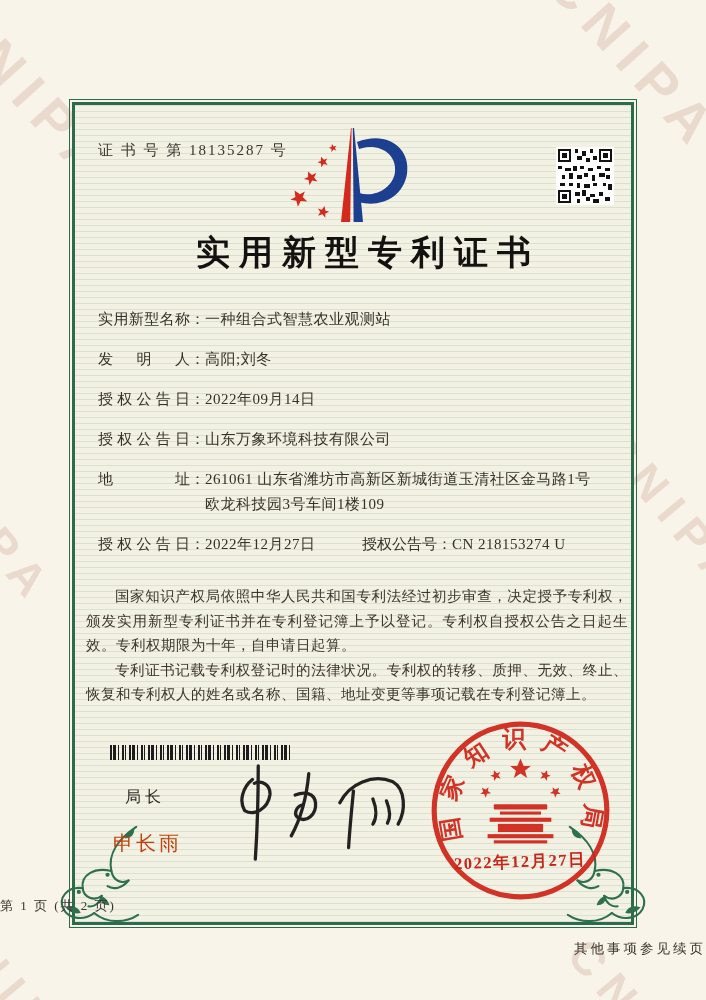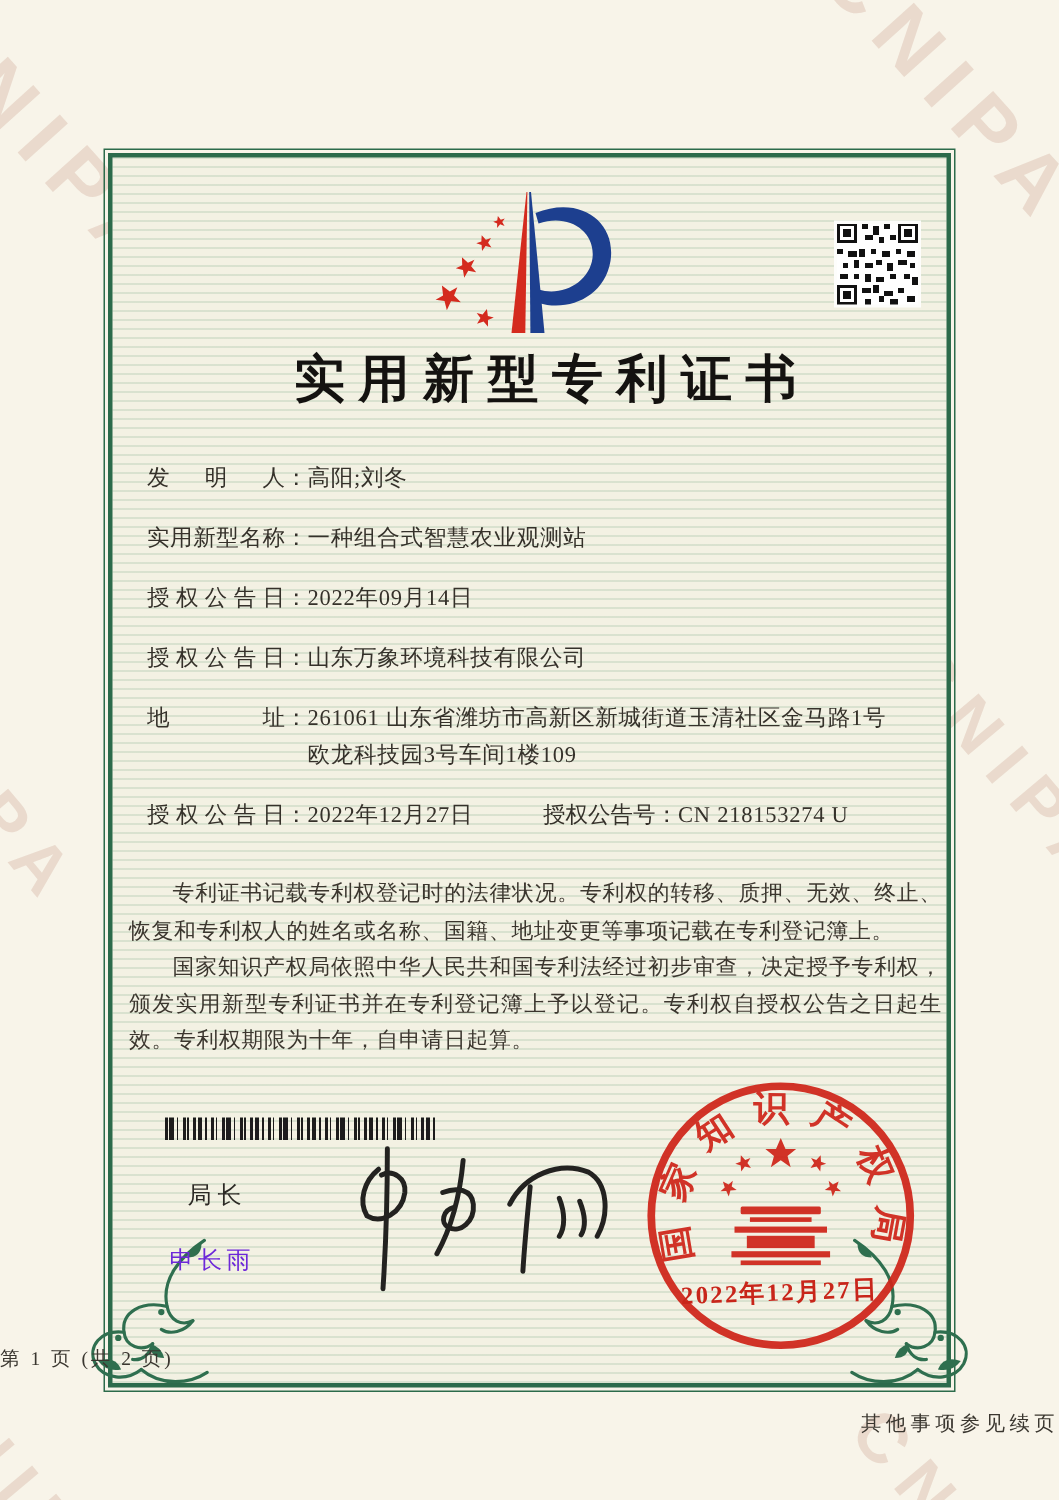--- a/index.html
+++ b/index.html
@@ -52,21 +52,21 @@
   .barcode{
     position:absolute;left:110px;top:745px;width:180px;height:15px;
     background:repeating-linear-gradient(90deg,
       #1c1c1c 0 2px,transparent 2px 3px,
       #1c1c1c 3px 6px,transparent 6px 8px,
       #1c1c1c 8px 9px,transparent 9px 12px,
       #1c1c1c 12px 14px,transparent 14px 15px,
       #1c1c1c 15px 16px,transparent 16px 19px);
   }
   .issuer{position:absolute;left:125px;top:787px;font-size:16px;letter-spacing:4px;color:#2c2925;}
-  .issuer-name{position:absolute;left:113px;top:830px;font-size:16px;letter-spacing:3px;color:#6d28d9;text-align:right;}
+  .issuer-name{position:absolute;left:113px;top:830px;font-size:20px;letter-spacing:3px;color:#c2410c;text-align:right;}
   .signature{position:absolute;left:225px;top:762px;}
   .seal{position:absolute;left:428px;top:718px;opacity:0.92;}
   .seal-date{
     position:absolute;left:424px;top:851px;width:192px;text-align:center;
     font-size:16.5px;font-weight:bold;color:#c8251a;letter-spacing:1.5px;
     transform:rotate(-2deg);
   }
   .page-info{
     position:absolute;left:0;top:897px;width:100%;text-align:left;
     font-size:13px;letter-spacing:2px;color:#3a362f;
@@ -121,20 +121,21 @@
     </g>
     <g fill="#2f6f4f">
       <path d="M86,4 q-8,2 -10,10 q10,0 10,-10z"></path>
       <path d="M14,86 q6,8 16,6 q-4,-10 -16,-6z"></path>
       <path d="M50,74 q8,2 10,10 q-10,0 -10,-10z"></path>
       <circle cx="58" cy="52" r="2.2"></circle>
       <circle cx="28" cy="70" r="2.2"></circle>
     </g>
   </svg>
 
+  <div class="cert-no">证 书 号 第 18135287 号</div>
 
   <svg class="logo" width="145" height="106" viewBox="0 0 145 106">
     <defs>
       <polygon id="lstar" points="0,-10 2.94,-3.09 9.51,-3.09 4.18,1.18 6.12,8.09 0,3.82 -6.12,8.09 -4.18,1.18 -9.51,-3.09 -2.94,-3.09"></polygon>
     </defs>
 
     <path d="M76,20 C106,8 130,26 126,52 C122,76 98,86 78,80 L78,71 C94,76 112,66 114,50 C116,32 98,20 78,27 Z" fill="#1d3f8f"></path>
 
     <polygon points="70,6 60,100 69.2,100 70.6,6" fill="#d42a1e"></polygon>
     <polygon points="71.8,6 72.6,100 82,100 73,6" fill="#1d3f8f"></polygon>
@@ -195,43 +196,43 @@
         <rect x="10" y="27" width="2" height="2"></rect>
       <rect x="15" y="26" width="2" height="2"></rect>
         <rect x="19" y="27" width="3" height="2"></rect>
     </g>
   </svg>
 
   <div class="title">实用新型专利证书</div>
 
   <div class="fields">
     <div class="frow">
+      <span class="flabel">实用新型名称</span><span class="fcolon">：</span><span class="fvalue">一种组合式智慧农业观测站</span>
+    </div>
+    <div class="frow">
       <span class="flabel">发明人</span><span class="fcolon">：</span><span class="fvalue">高阳;刘冬</span>
     </div>
     <div class="frow">
-      <span class="flabel">实用新型名称</span><span class="fcolon">：</span><span class="fvalue">一种组合式智慧农业观测站</span>
-    </div>
-    <div class="frow">
       <span class="flabel">授权公告日</span><span class="fcolon">：</span><span class="fvalue">2022年09月14日</span>
     </div>
     <div class="frow">
       <span class="flabel">授权公告日</span><span class="fcolon">：</span><span class="fvalue">山东万象环境科技有限公司</span>
     </div>
     <div class="frow">
       <span class="flabel">地址</span><span class="fcolon">：</span><span class="fvalue">261061 山东省潍坊市高新区新城街道玉清社区金马路1号</span>
     </div>
     <div class="addr2"><span class="fvalue">欧龙科技园3号车间1楼109</span></div>
     <div class="frow">
       <span class="flabel">授权公告日</span><span class="fcolon">：</span><span class="fvalue grant-date-val">2022年12月27日</span><span>授权公告号</span><span class="fcolon">：</span><span class="fvalue">CN 218153274 U</span>
     </div>
   </div>
 
   <div class="body-text">
+    <p>国家知识产权局依照中华人民共和国专利法经过初步审查，决定授予专利权，颁发实用新型专利证书并在专利登记簿上予以登记。专利权自授权公告之日起生效。专利权期限为十年，自申请日起算。</p>
     <p>专利证书记载专利权登记时的法律状况。专利权的转移、质押、无效、终止、恢复和专利权人的姓名或名称、国籍、地址变更等事项记载在专利登记簿上。</p>
-    <p>国家知识产权局依照中华人民共和国专利法经过初步审查，决定授予专利权，颁发实用新型专利证书并在专利登记簿上予以登记。专利权自授权公告之日起生效。专利权期限为十年，自申请日起算。</p>
   </div>
 
   <div class="barcode"></div>
 
   <div class="issuer">局长</div>
   <div class="issuer-name">申长雨</div>
 
   <svg class="signature" width="185" height="102" viewBox="0 0 190 105">
     <g fill="none" stroke="#232220" stroke-width="3.4" stroke-linecap="round" stroke-linejoin="round">
       <path d="M28,18 C18,26 14,40 20,50 C30,56 44,48 46,34 C47,24 38,18 30,22"></path>

